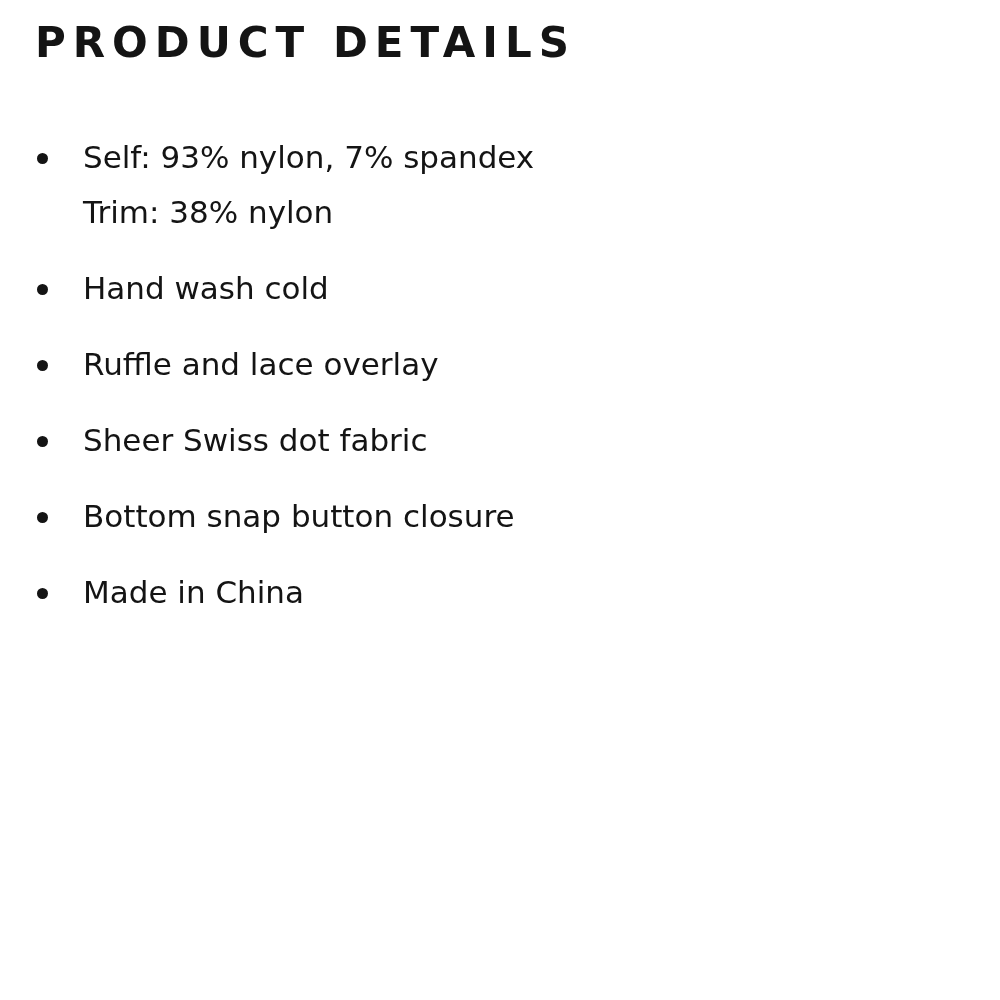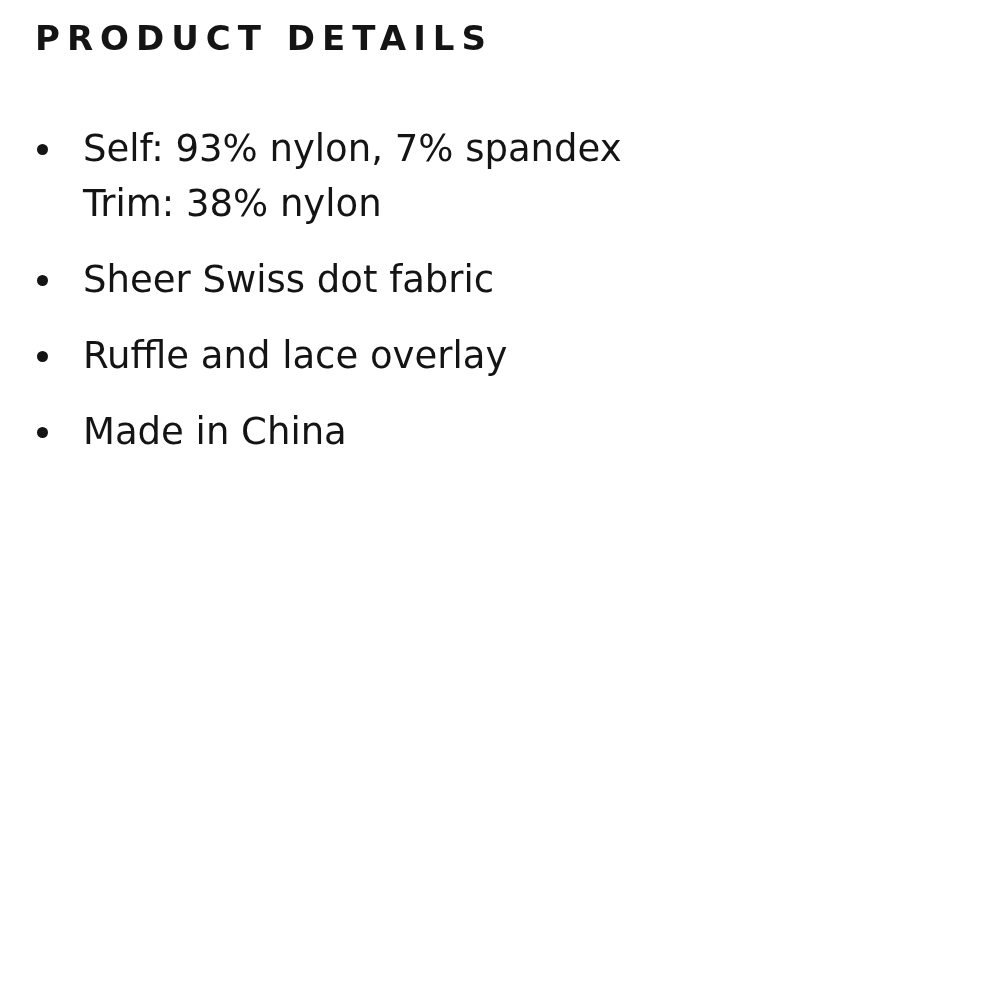--- a/index.html
+++ b/index.html
@@ -14,36 +14,36 @@
   .page {
     width: 1000px;
     height: 1000px;
     background: #ffffff;
     box-sizing: border-box;
     padding: 14px 20px 0 0;
   }
   .page-title {
     margin: 0 0 4px 35px;
     padding-top: 4px;
-    font-size: 34px;
+    font-size: 42px;
     font-weight: 700;
     letter-spacing: 7px;
     color: #141414;
     line-height: 1.2;
   }
   ul.details-list {
     list-style: none;
     margin: 62px 0 0 0;
     padding: 0;
   }
   ul.details-list li {
     position: relative;
     padding-left: 83px;
     margin-bottom: 21px;
-    font-size: 37px;
+    font-size: 31px;
     line-height: 55px;
     color: #141414;
     font-weight: 400;
   }
   ul.details-list li::before {
     content: "";
     position: absolute;
     left: 37px;
     top: 23px;
     width: 11px;
@@ -61,23 +61,29 @@
 
 <div class="page">
   <h2 class="page-title">PRODUCT DETAILS</h2>
 
   <ul class="details-list">
       <li>
         <span class="detail-line">Self: 93% nylon, 7% spandex</span>
         <span class="detail-line">Trim: 38% nylon</span>
       </li>
       <li>
+        <span class="detail-line">Hand wash cold</span>
+      </li>
+      <li>
+        <span class="detail-line">Ruffle and lace overlay</span>
+      </li>
+      <li>
         <span class="detail-line">Sheer Swiss dot fabric</span>
       </li>
       <li>
-        <span class="detail-line">Ruffle and lace overlay</span>
+        <span class="detail-line">Bottom snap button closure</span>
       </li>
       <li>
         <span class="detail-line">Made in China</span>
       </li>
     </ul>
 
 </div>
 
 </body></html>

